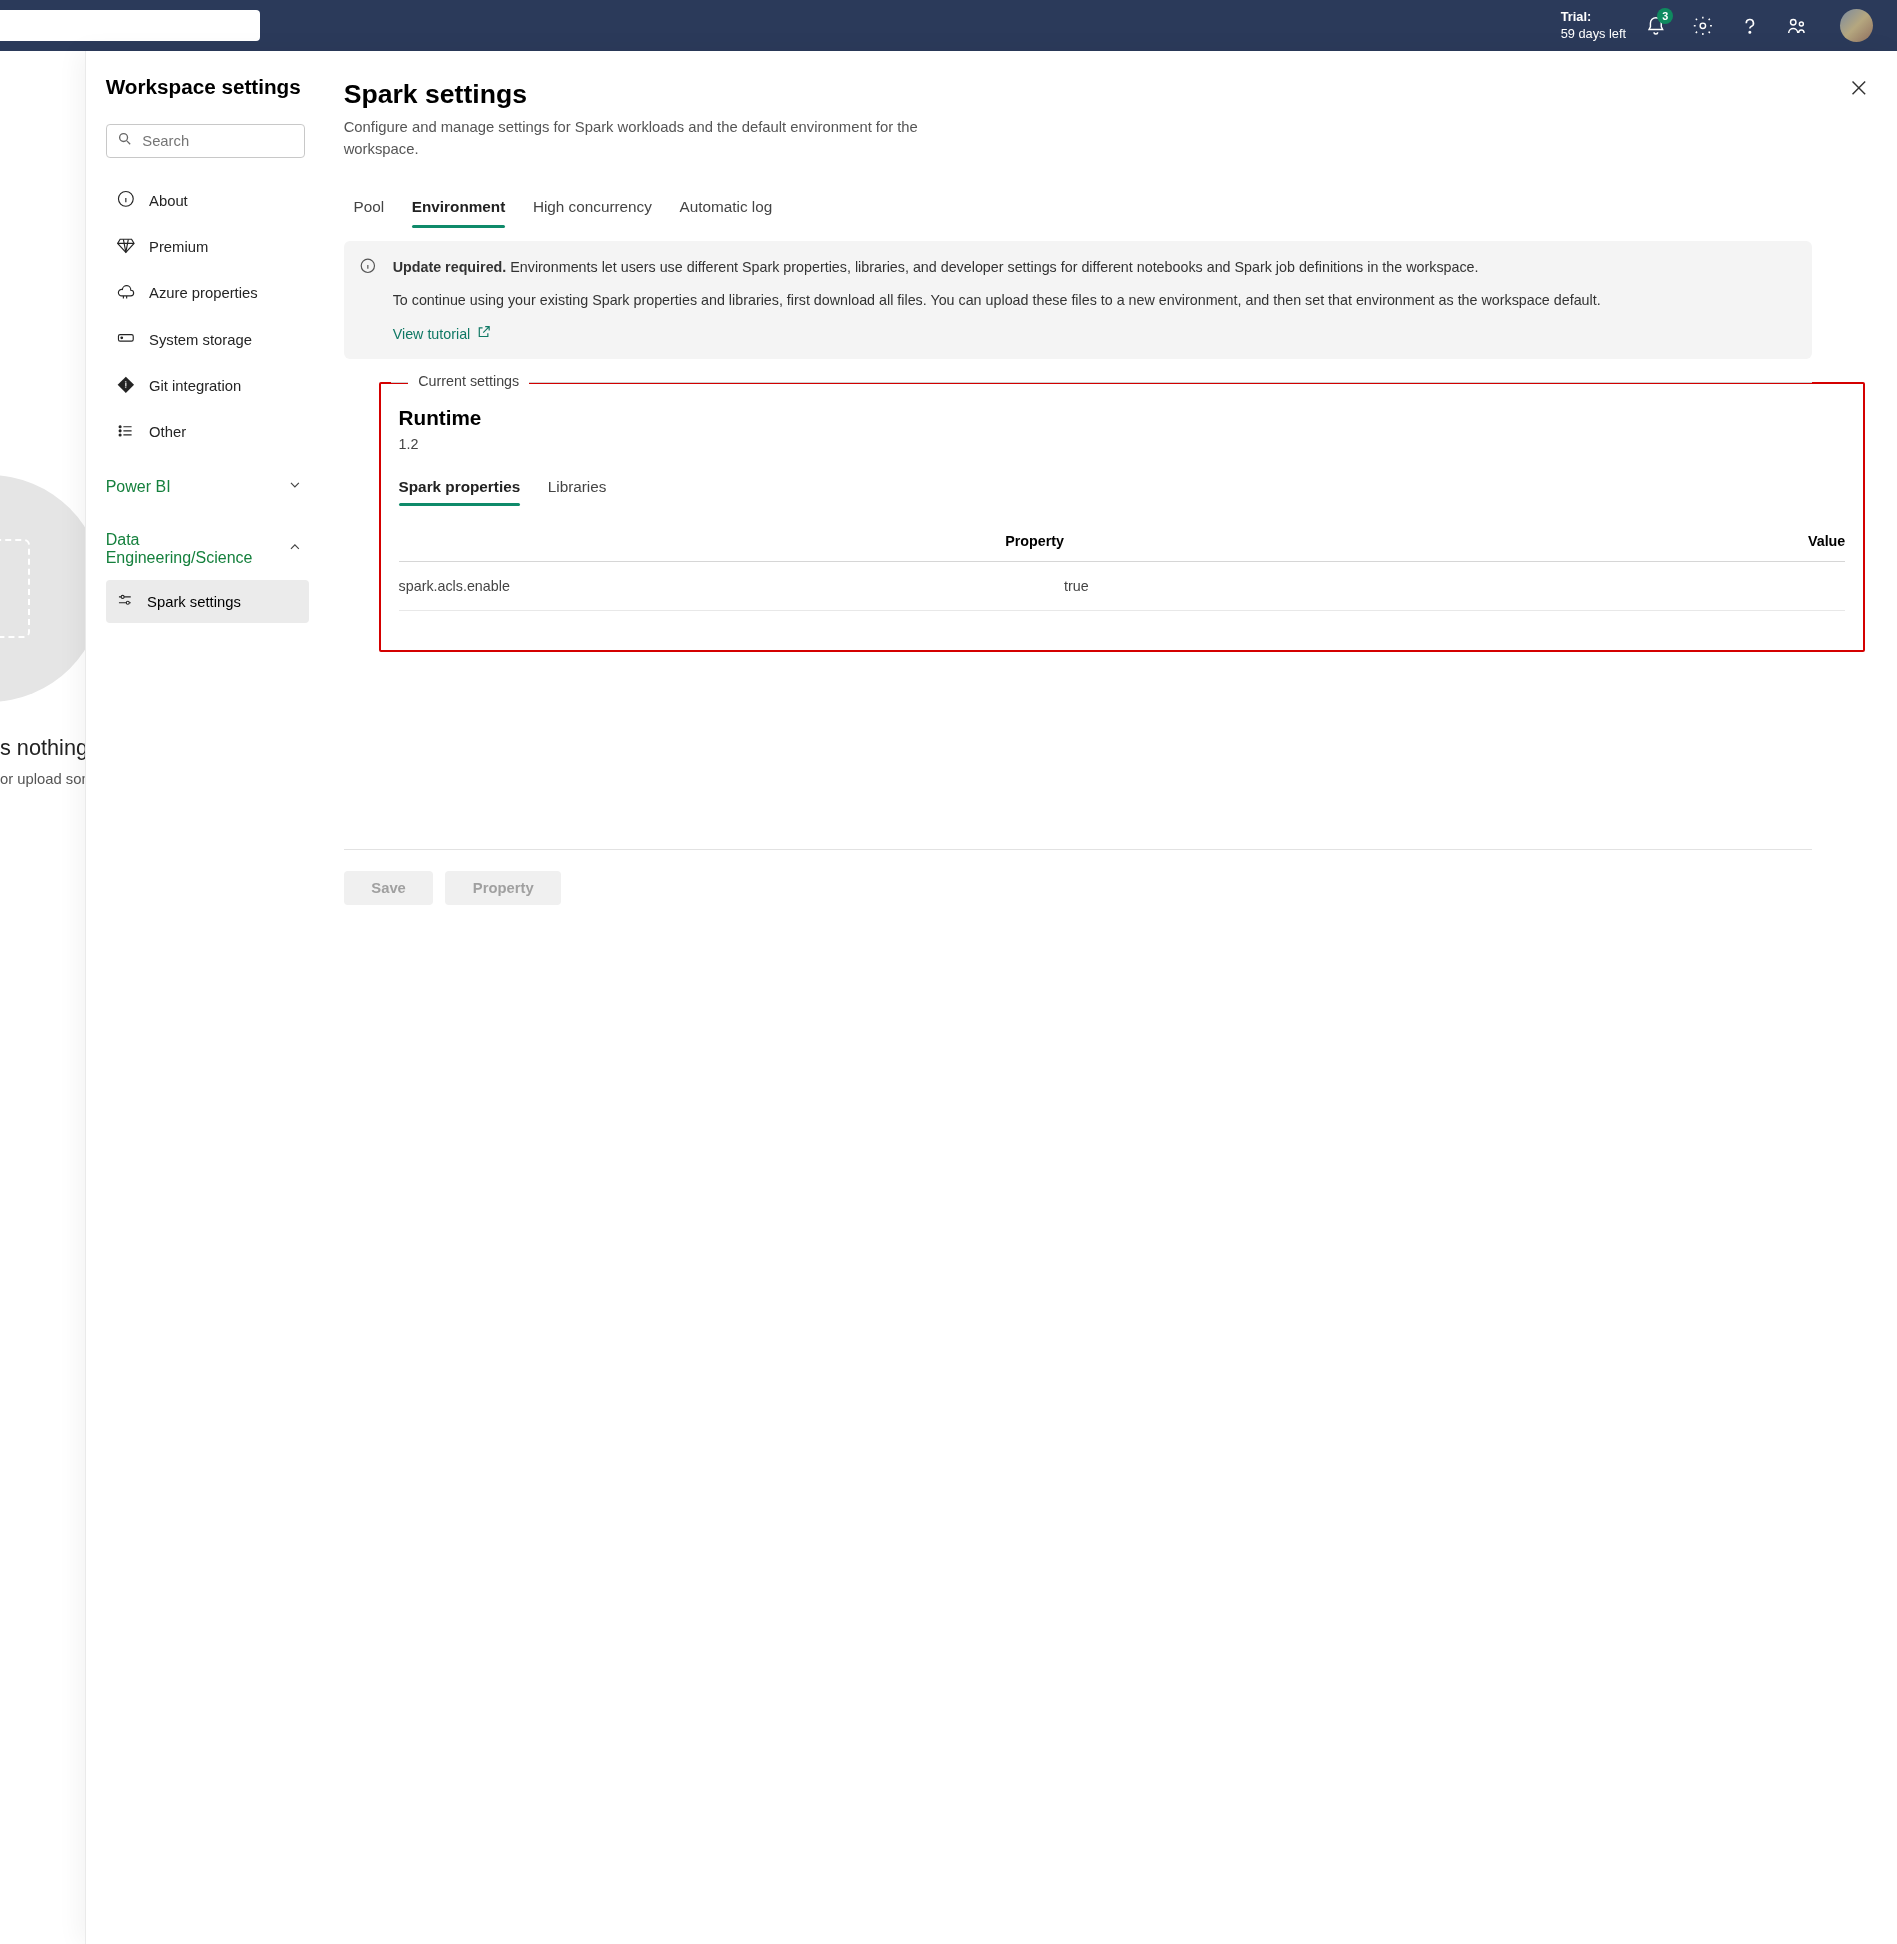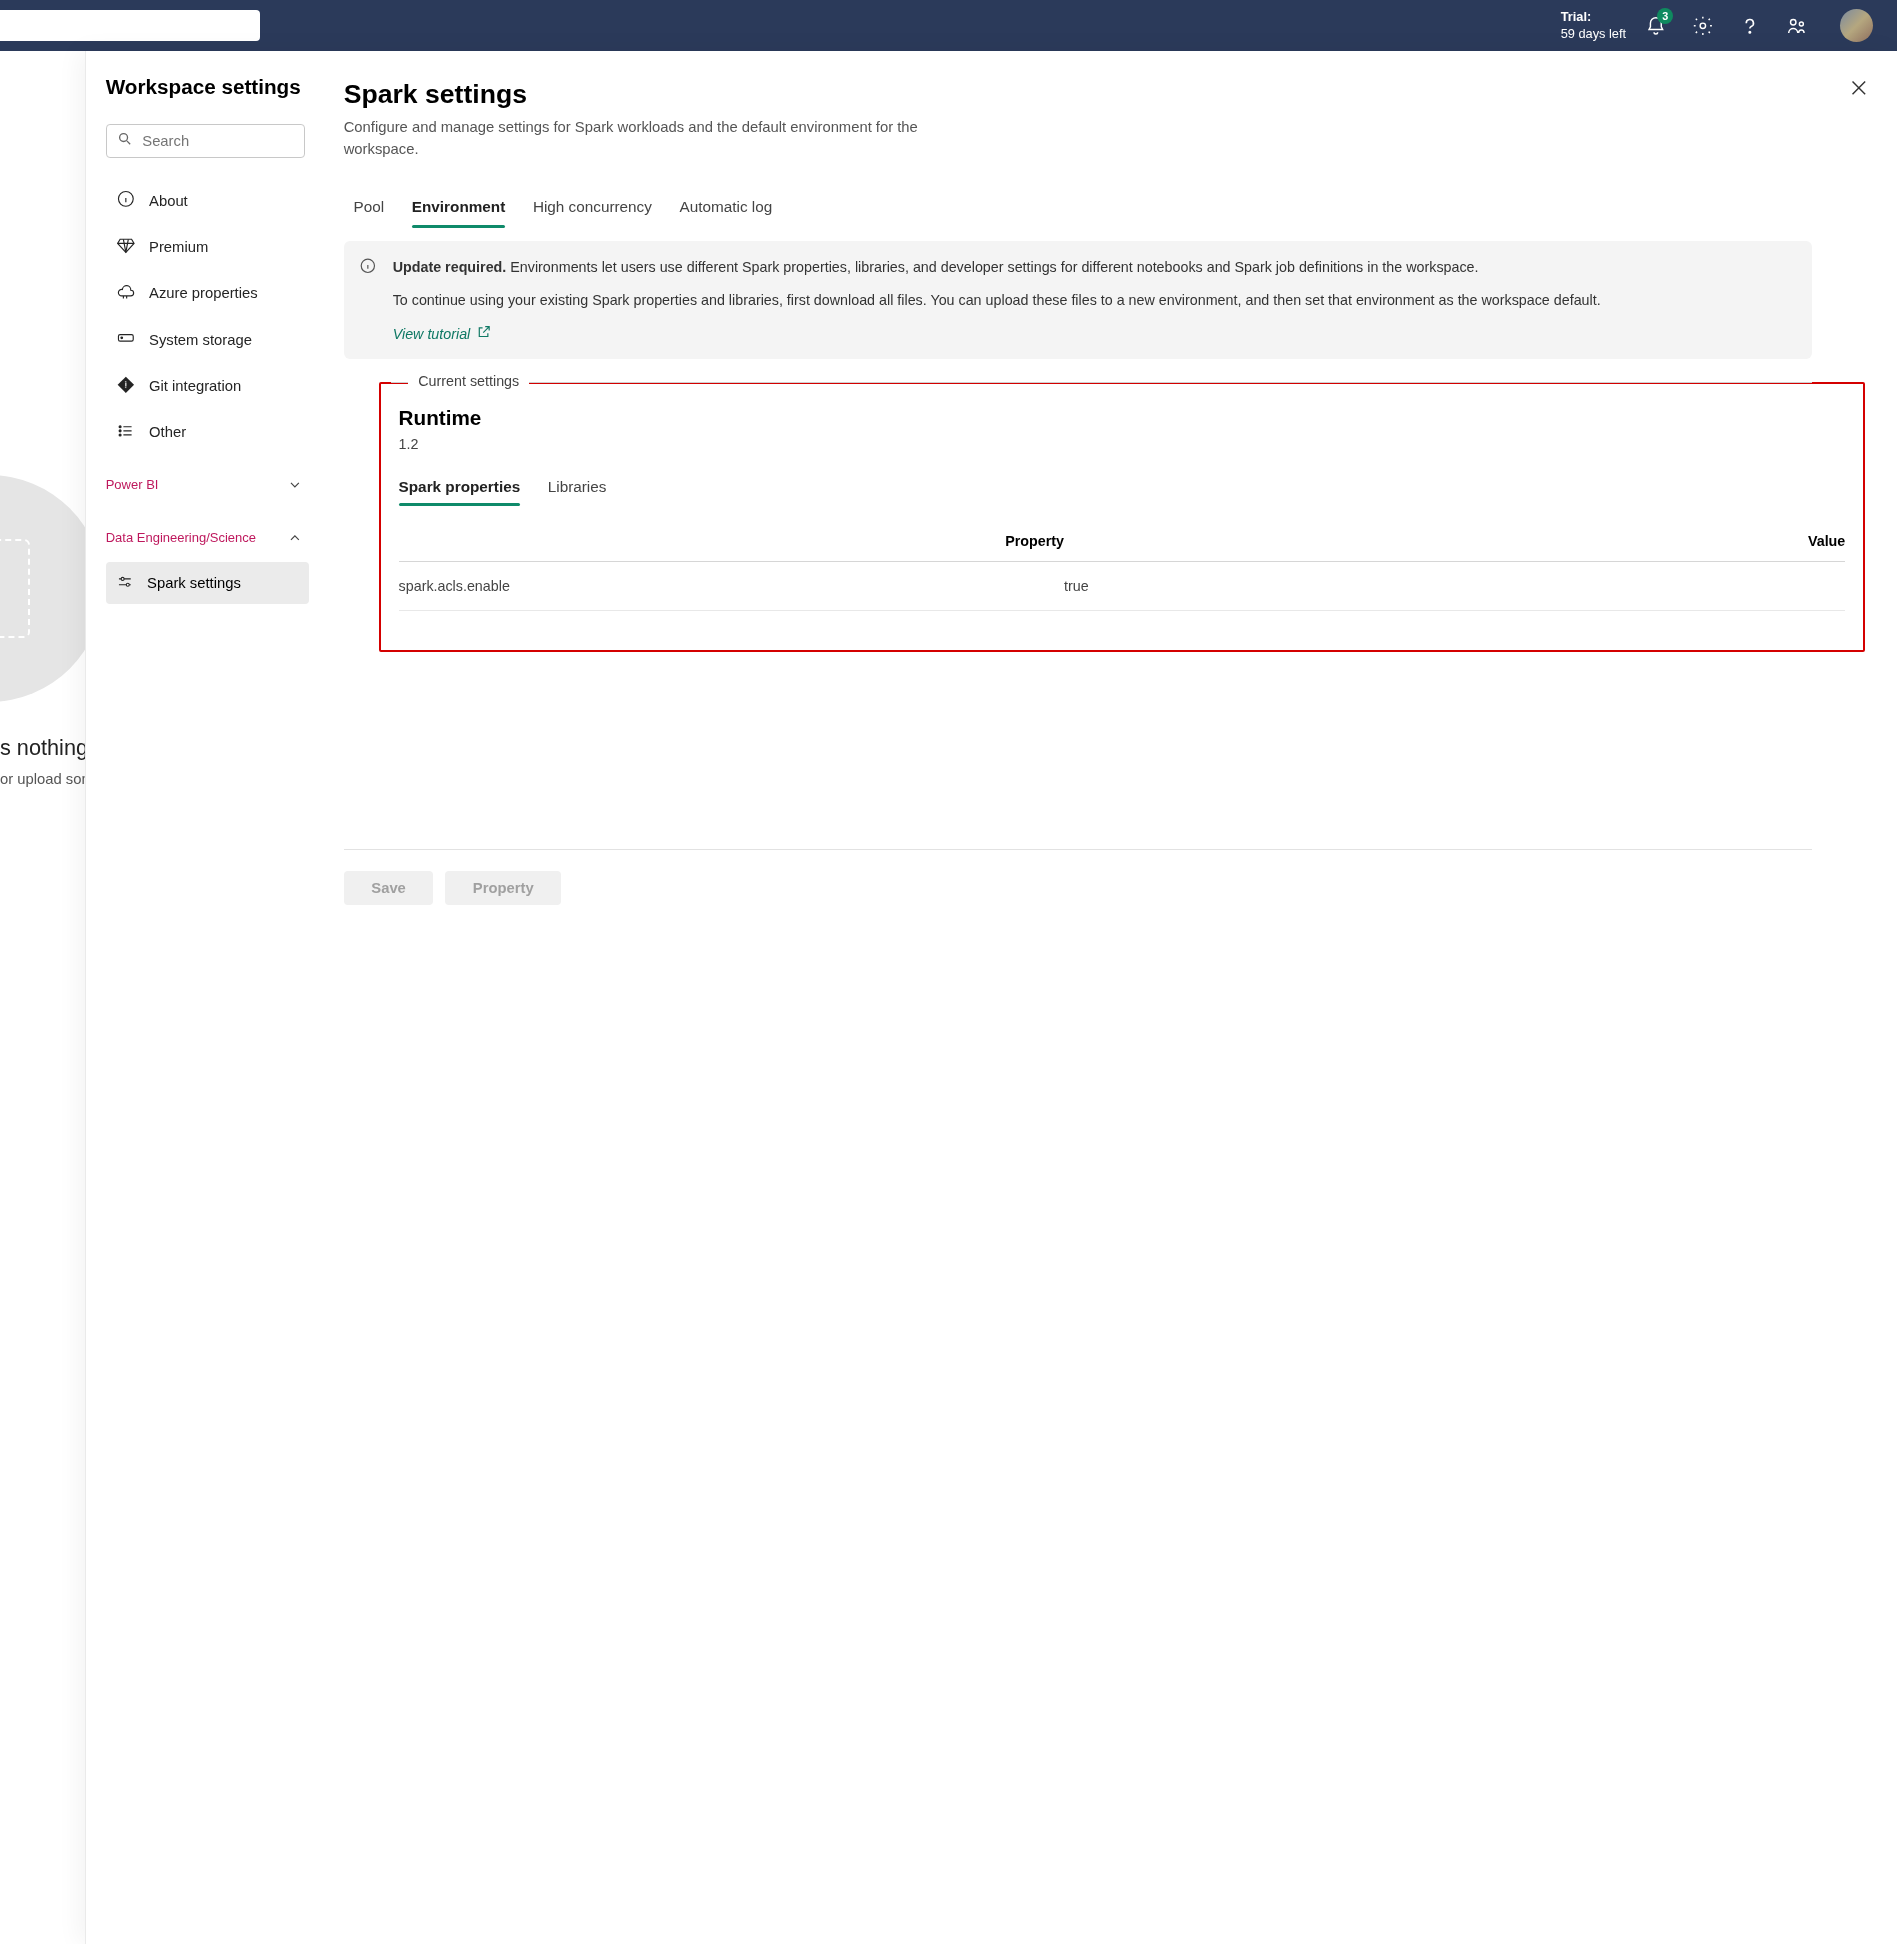--- a/index.html
+++ b/index.html
@@ -171,25 +171,25 @@
       gap: 13.8px;
       padding: 9.9px 9.9px;
       font-size: 14.8px;
       color:#242424;
       cursor:pointer;
       border-radius:3.9px;
     }
     .side-item svg { width:19.7px; height:19.7px; stroke:#242424; fill:none; stroke-width:1.4;}
     .side-section {
       display:flex;
-      align-items:flex-start;
+      align-items:center;
       justify-content:space-between;
       padding: 9.9px 5.9px 9.9px 0;
-      font-size:13px;
-      color:#be185d;
+      font-size:16px;
+      color:#15803d;
       cursor:pointer;
       margin-top: 9.9px;
     }
     .side-section svg{ width:15.8px; height:15.8px; stroke:#444; }
     .side-sub {
       display:flex;
       align-items:center;
       gap: 13.8px;
       padding: 10.8px 9.9px;
       font-size:14.8px;
@@ -270,21 +270,20 @@
     }
     .banner p:last-of-type{ margin-bottom:13.8px;}
     .banner a.tutorial{
       color:#0f7864;
       font-size:14.3px;
       text-decoration:none;
       display:inline-flex;
       align-items:center;
       gap:5.9px;
       cursor:pointer;
-      font-style:italic;
     }
     .banner a.tutorial svg{width:15.8px;height:15.8px;stroke:#0f7864;}
     .banner-actions{
       display:flex;
       justify-content:flex-end;
       gap:13.8px;
       margin-top: 5.9px;
     }
     .btn {
       border:1px solid #bdbdbd;

